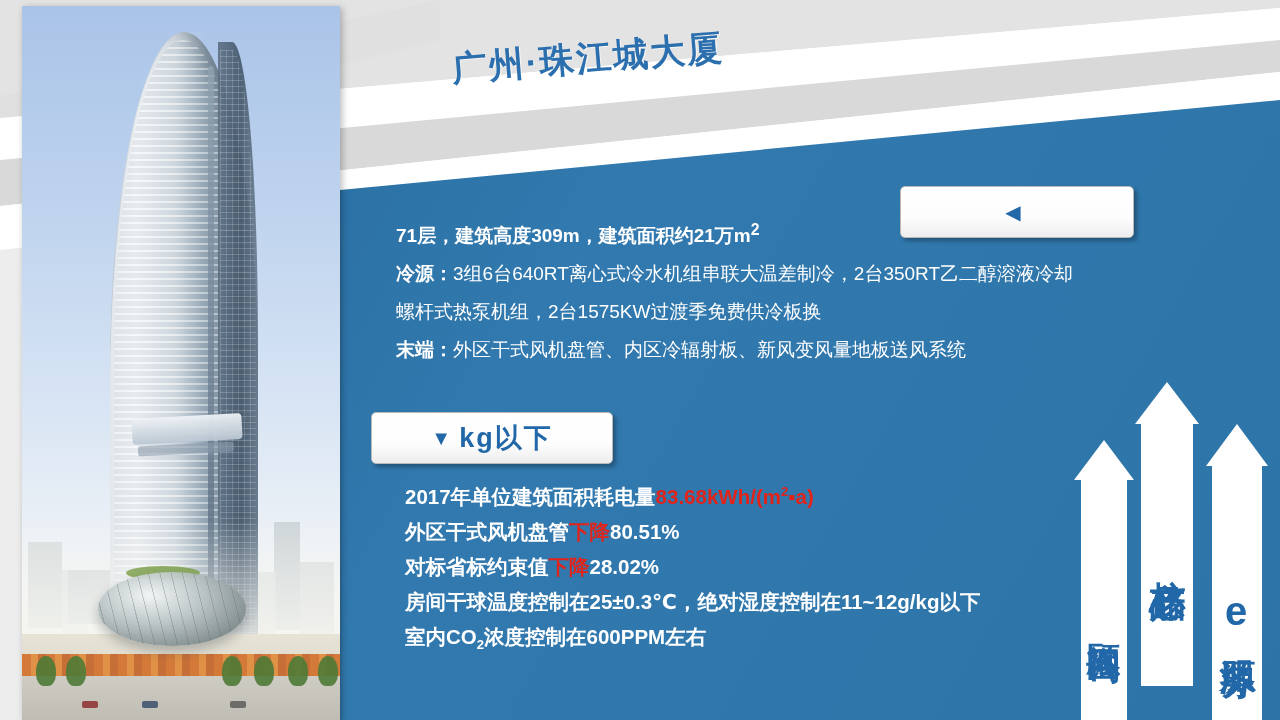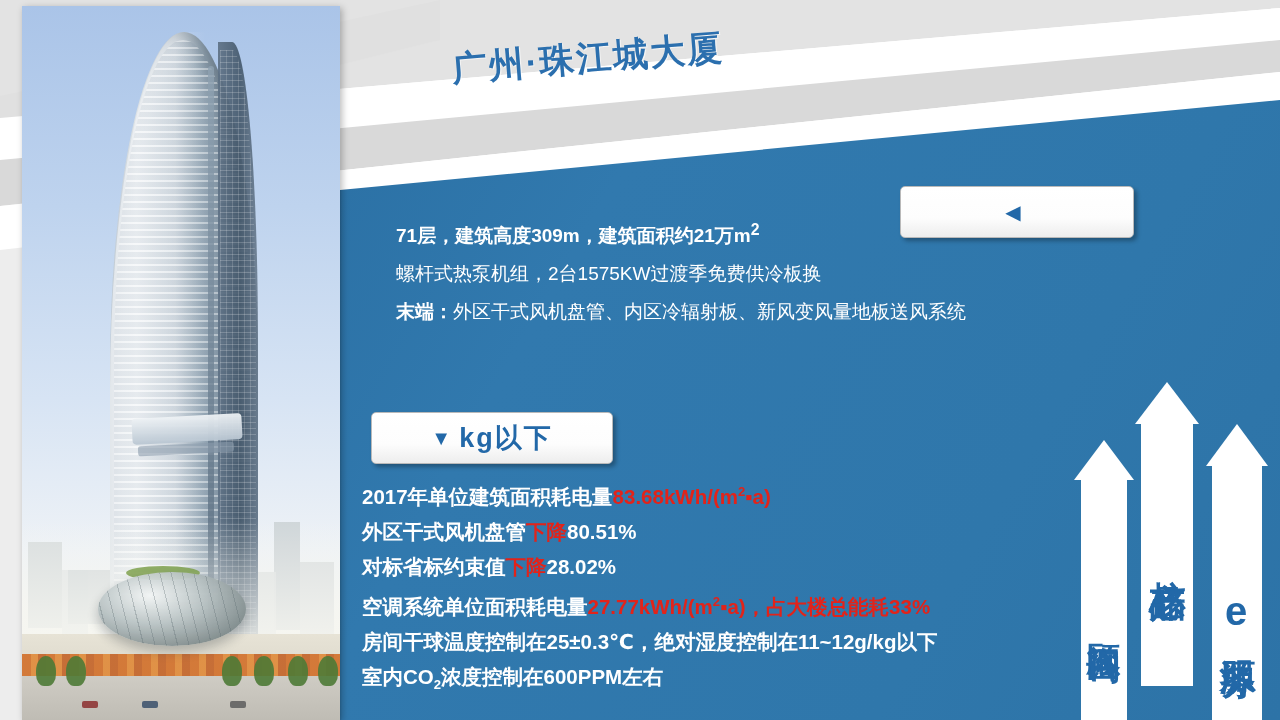--- a/index.html
+++ b/index.html
@@ -193,21 +193,21 @@
     color:#ffffff;font-size:19px;line-height:38px;
   }
   .intro .ln{white-space:nowrap;}
   .intro b{font-weight:bold;}
 
   
   .benefits{
     position:absolute;left:362px;top:474px;z-index:8;width:740px;
     color:#ffffff;font-size:20.5px;line-height:35px;font-weight:bold;
   }
-  .benefits .ln{white-space:nowrap;}
+  .benefits .ln{white-space:nowrap;margin-left:43px;}
   .benefits .red{color:#e2231a;font-weight:bold;}
   .benefits sup{font-size:.64em;vertical-align:super;}
   .benefits sub{font-size:.64em;vertical-align:sub;}
 
   
   .pillar{position:absolute;z-index:8;display:flex;flex-direction:column;align-items:center;}
   .pillar .tip{width:0;height:0;border-left:0 solid transparent;border-right:0 solid transparent;border-bottom:0 solid #fff;}
   .pillar .shaft{
     background:#ffffff;display:flex;align-items:center;justify-content:center;
     color:#2268a8;font-weight:bold;
@@ -281,20 +281,23 @@
 
   <div class="badge" id="badge-intro">
     <span class="tri">◀</span>
   </div>
 
   <div class="intro">
     <div class="ln">
       <b>71层，建筑高度309m，建筑面积约21万m</b><b><sup>2</sup></b>
     </div>
     <div class="ln">
+      <b>冷源</b><b>：</b><span>3组6台640RT离心式冷水机组串联大温差制冷，2台350RT乙二醇溶液冷却</span>
+    </div>
+    <div class="ln">
       <span>螺杆式热泵机组，2台1575KW过渡季免费供冷板换</span>
     </div>
     <div class="ln">
       <b>末端</b><b>：</b><span>外区干式风机盘管、内区冷辐射板、新风变风量地板送风系统</span>
     </div>
   </div>
 
   <div class="badge" id="badge-benefit">
     <span class="tri">▼</span>
     <span>kg以下</span>
@@ -302,23 +305,20 @@
 
   <div class="benefits">
     <div class="ln">
       <span>2017年单位建筑面积耗电量</span><span class="red">83.68kWh/(m</span><span class="red"><sup>2</sup></span><span class="red">▪a)</span>
     </div>
     <div class="ln">
       <span>外区干式风机盘管</span><span class="red">下降</span><span>80.51%</span>
     </div>
     <div class="ln">
       <span>对标省标约束值</span><span class="red">下降</span><span>28.02%</span>
-    </div>
-    <div class="ln">
-      <span>空调系统单位面积耗电量</span><span class="red">27.77kWh/(m</span><span class="red"><sup>2</sup></span><span class="red">▪a)，占大楼总能耗33%</span>
     </div>
     <div class="ln">
       <span>房间干球温度控制在25±0.3℃，绝对湿度控制在11~12g/kg以下</span>
     </div>
     <div class="ln">
       <span>室内CO</span><sub>2</sub><span>浓度控制在600PPM左右</span>
     </div>
   </div>
 
   <div class="pillar" id="pillar-consult">

